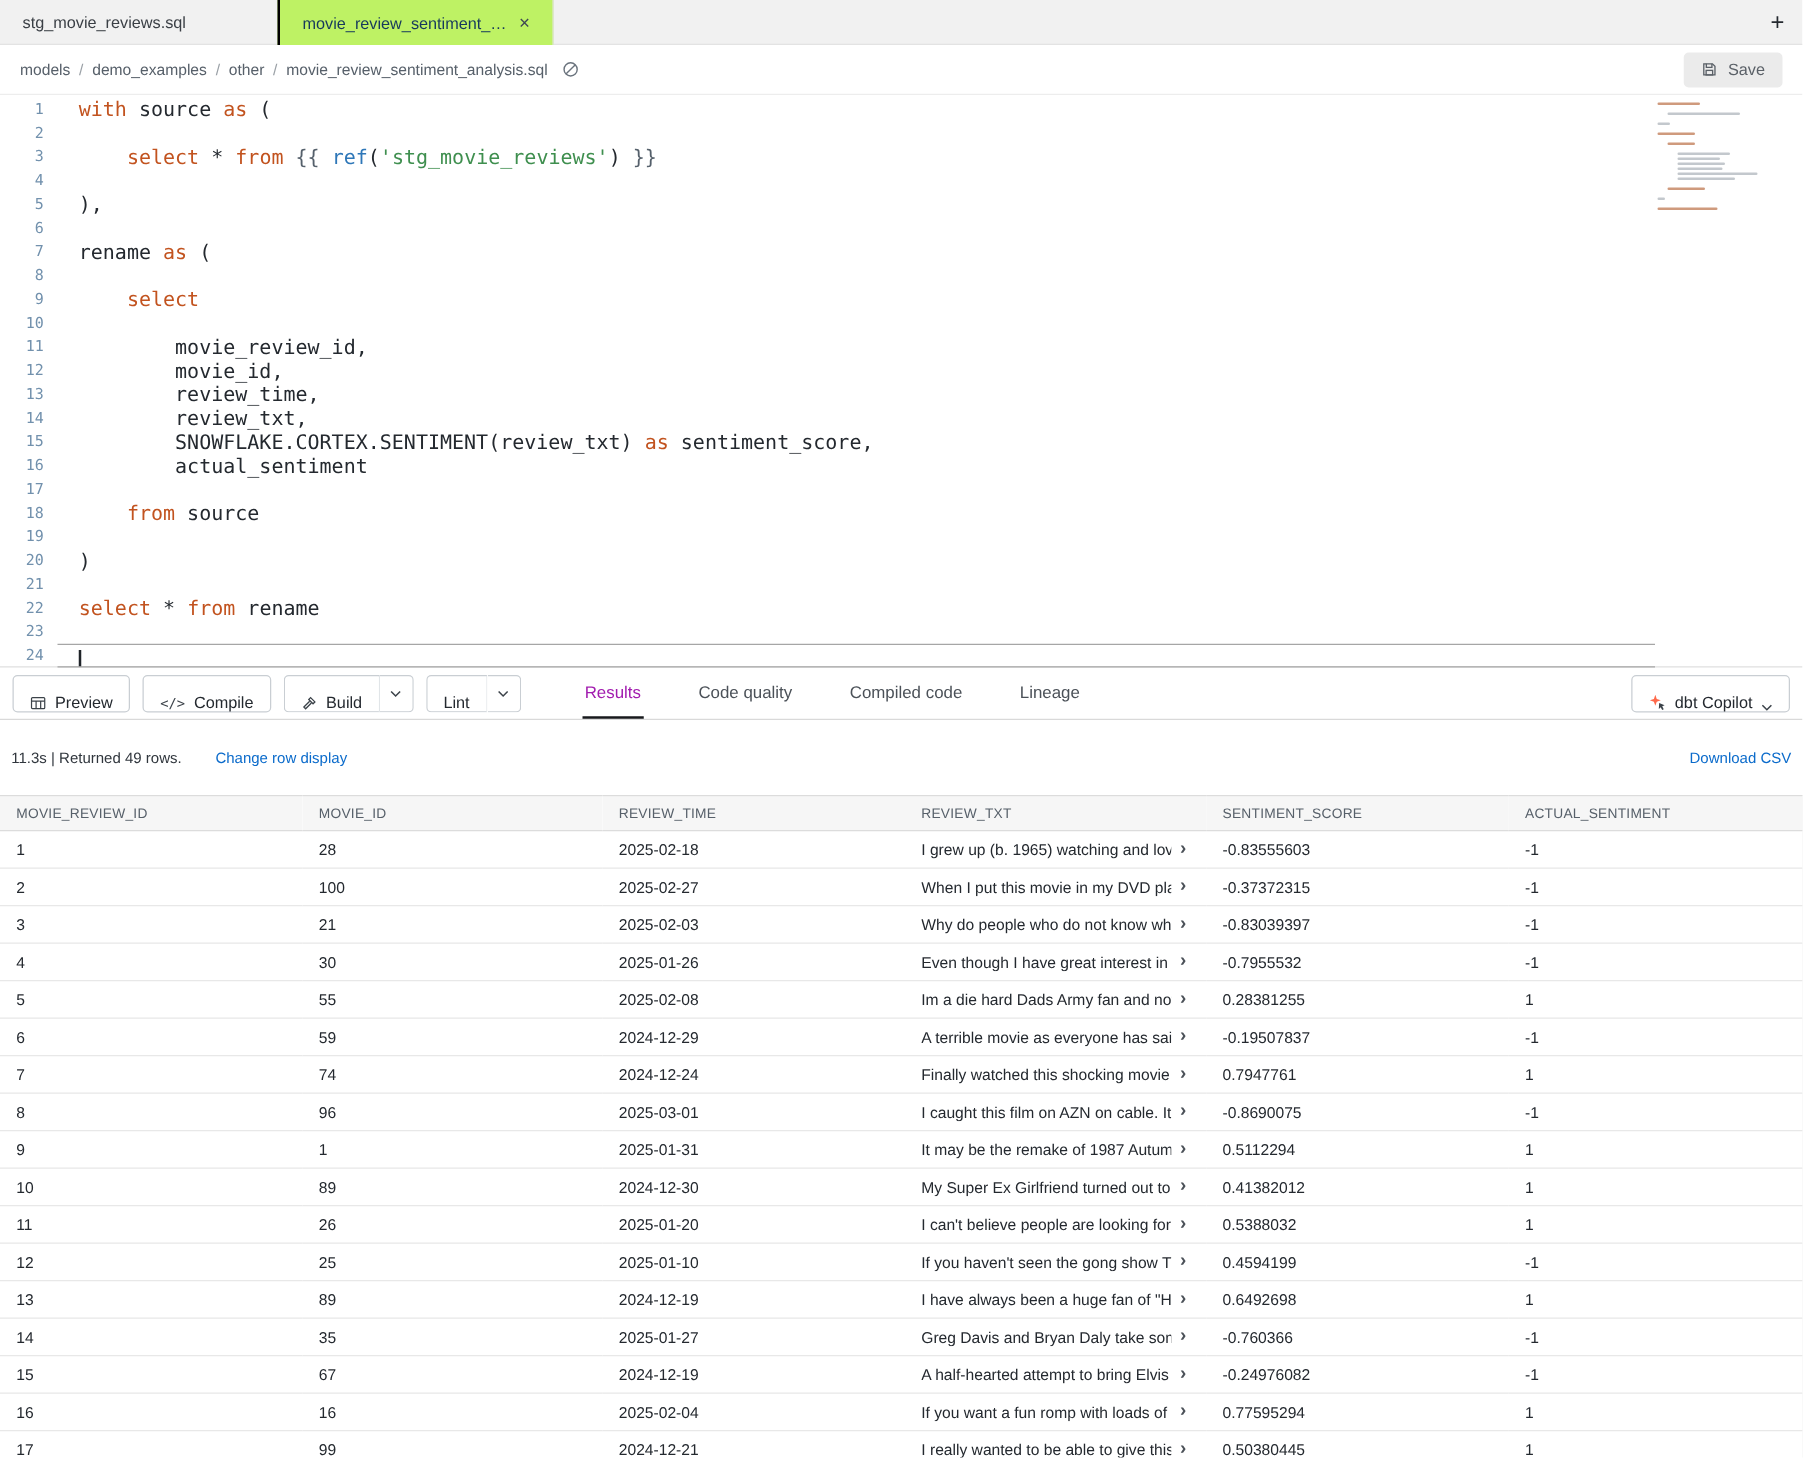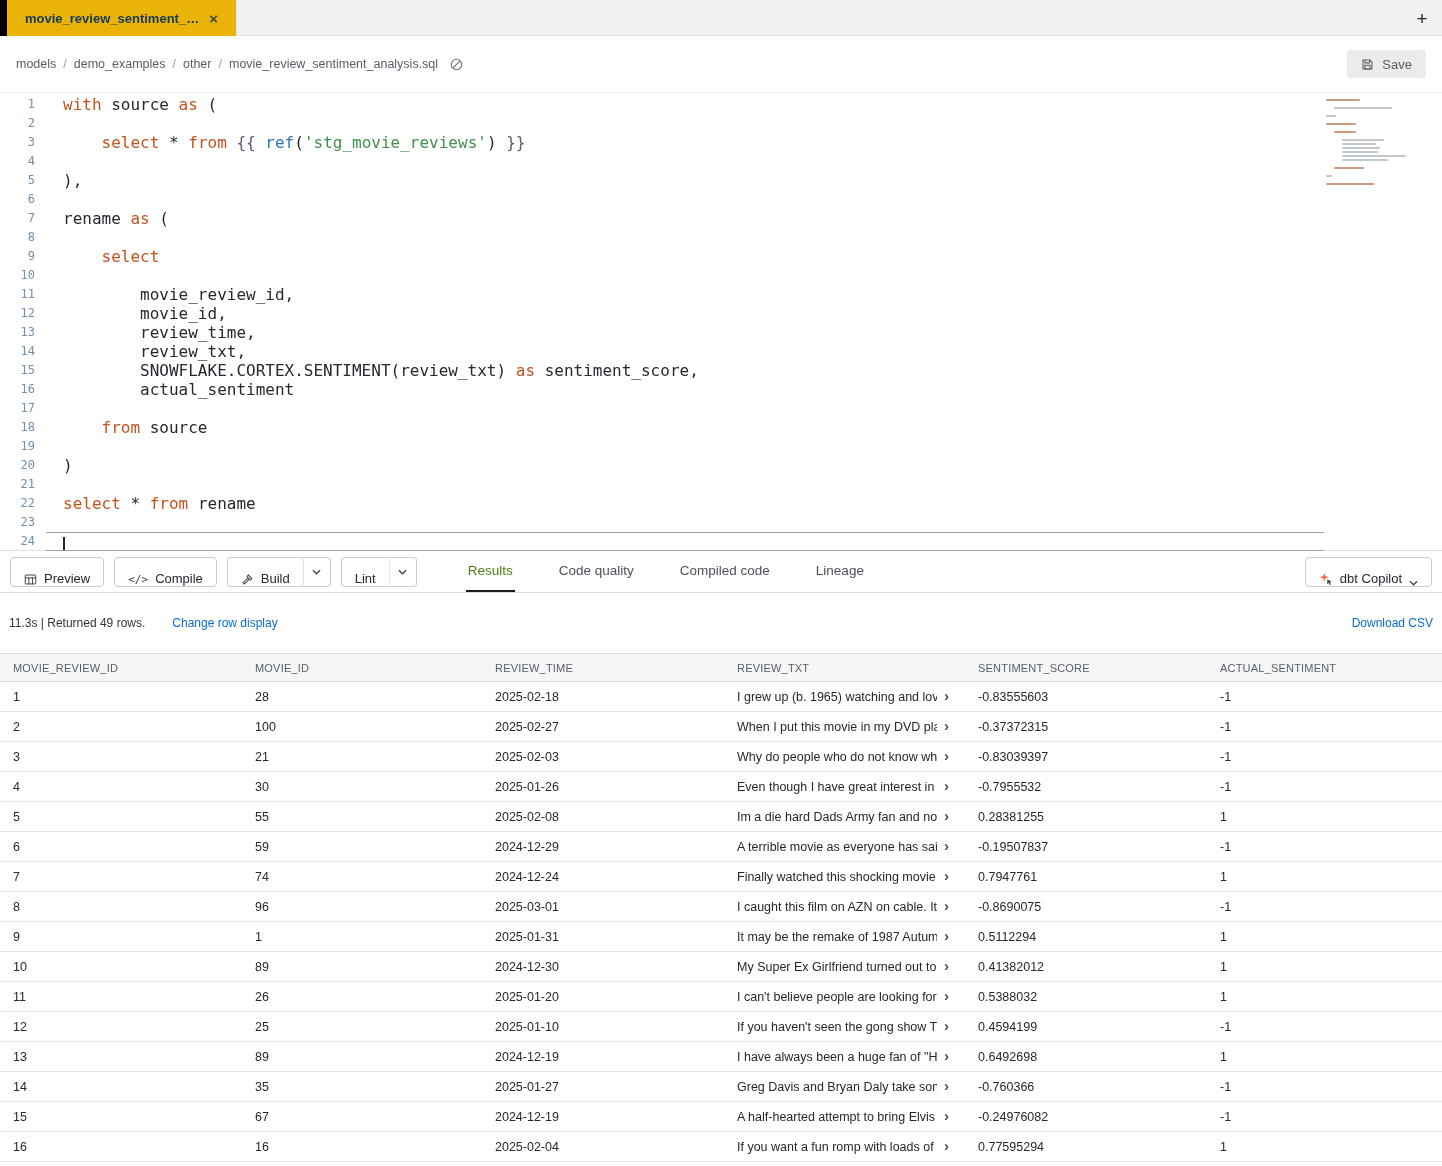--- a/index.html
+++ b/index.html
@@ -3,26 +3,26 @@
 <meta charset="utf-8">
 <style>
   *{box-sizing:border-box;margin:0;padding:0}
   html,body{width:1442px;height:1166px;overflow:hidden}
   body{font-family:"Liberation Sans",sans-serif;background:#fff;color:#24292f;font-size:13px}
 
   
   .tabbar{display:flex;align-items:stretch;height:36px;background:#f1f1f1;border-bottom:1px solid #e3e3e3;position:relative}
   .tab{display:flex;align-items:center;gap:10px;padding:0 18px;font-size:13px;color:#3a3f45;cursor:pointer}
   .tab.inactive{width:222px}
-  .tab.active{background:#eab308;color:var(--tab-active-text,#16395c);border-left:7px solid #000000;border-right:1px solid #e3e3e3;margin-bottom:-1px;font-weight:700}
+  .tab.active{background:#bef264;color:var(--tab-active-text,#16395c);border-left:2px solid #000000;border-right:1px solid #e3e3e3;margin-bottom:-1px;font-weight:400}
   .tab .close{font-size:15px;line-height:1;color:#404854}
   .newtab{position:absolute;right:8px;top:7px;width:24px;height:24px;border:none;background:transparent;font-size:19px;color:#24292f;cursor:pointer;line-height:22px}
 
   
-  .crumbbar{height:57px;display:flex;align-items:center;padding:0 16px;gap:7px;background:#fff;border-bottom:1px solid #ededed;font-size:12.5px;color:#57606a}
+  .crumbbar{height:40px;display:flex;align-items:center;padding:0 16px;gap:7px;background:#fff;border-bottom:1px solid #ededed;font-size:12.5px;color:#57606a}
   .crumb{cursor:pointer}
   .crumb:last-of-type{color:#45494e}
   .crumb-sep{color:#9aa0a6}
   .crumb-icon{display:flex;align-items:center;margin-left:4px;color:#6a737d;cursor:pointer}
   .savebtn{margin-left:auto;display:flex;align-items:center;gap:8px;height:28px;padding:0 14px;background:#ebebeb;border:none;border-radius:4px;color:#5a6067;font-size:13px;cursor:pointer;font-family:inherit}
 
   
   .editor{position:relative;display:flex;height:458px;border-bottom:1px solid #e0e0e0;font-family:"DejaVu Sans Mono",monospace;background:#fff}
   .gutter{width:46px;padding:2px 11px 0 0;text-align:right;flex:none}
   .ln{height:19px;line-height:19px;font-size:12px;color:var(--gutter,#7291ad)}
@@ -41,41 +41,44 @@
 
   
   .toolbar{height:42px;display:flex;align-items:center;padding:0 10px;border-bottom:1px solid #d9d9d9;gap:10px}
   .btn{display:flex;align-items:flex-end;gap:7px;height:30px;padding:0 13px;background:#fff;border:1px solid #c9ced3;border-radius:4px;font-size:13px;color:#24292f;cursor:pointer;font-family:inherit}
   .split{display:flex;height:30px}
   .split .main{border-radius:4px 0 0 4px;border-right:1px solid #e1e5e8}
   .split .chev{width:27px;display:flex;align-items:center;justify-content:center;border:1px solid #c9ced3;border-left:none;border-radius:0 4px 4px 0;background:#fff;cursor:pointer}
   .code-glyph{font-family:"DejaVu Sans Mono",monospace;font-size:11px;color:#3c434a}
   .rtabs{display:flex;align-self:stretch;margin-left:18px}
   .rtab{display:flex;align-items:center;padding:0 2px;margin:0 21px;font-size:13.5px;color:#4b5158;border-bottom:2px solid transparent;cursor:pointer}
-  .rtab.active{color:#4d7c0f;border-bottom-color:#17191c}
+  .rtab.active{color:#a21caf;border-bottom-color:#17191c}
   .copilot{margin-left:auto}
 
   
   .statusbar{height:60px;display:flex;align-items:center;padding:0 9px;font-size:12px;color:#30363d}
   .link{color:var(--link,#0b6bcb);cursor:pointer}
   .chg{margin-left:27px}
   .dl{margin-left:auto;white-space:nowrap}
 
   
   table{border-collapse:collapse;table-layout:fixed;width:1442px;border-right:1px solid #e8e8e8}
   thead th{height:28px;background:#f6f6f6;border-top:1px solid #dcdcdc;border-bottom:1px solid #dcdcdc;font-size:11px;font-weight:400;color:#57606a;text-align:left;padding:0 10px 0 13px;letter-spacing:.2px;white-space:nowrap;overflow:hidden}
   td{height:30px;border-bottom:1px solid #e8e8e8;font-size:12.5px;color:#24292f;padding:0 8px 0 13px;white-space:nowrap;overflow:hidden}
   .review-text{display:inline-block;max-width:200px;overflow:hidden;vertical-align:middle}
   .expand{display:inline-block;margin-left:7px;color:#4b5158;font-size:15px;font-weight:700;vertical-align:middle;cursor:pointer;transform:translateY(-1px)}
   svg{flex:none}
 </style>
 </head>
 <body>
 
 <div class="tabbar">
+  <div class="tab inactive">
+    <span>stg_movie_reviews.sql</span>
+  </div>
   <div class="tab active">
     <span>movie_review_sentiment_…</span>
     <span class="close">×</span>
   </div>
   <button class="newtab">+</button>
 </div>
 
 <div class="crumbbar">
   <span class="crumb">models</span>
   <span class="crumb-sep">/</span>

